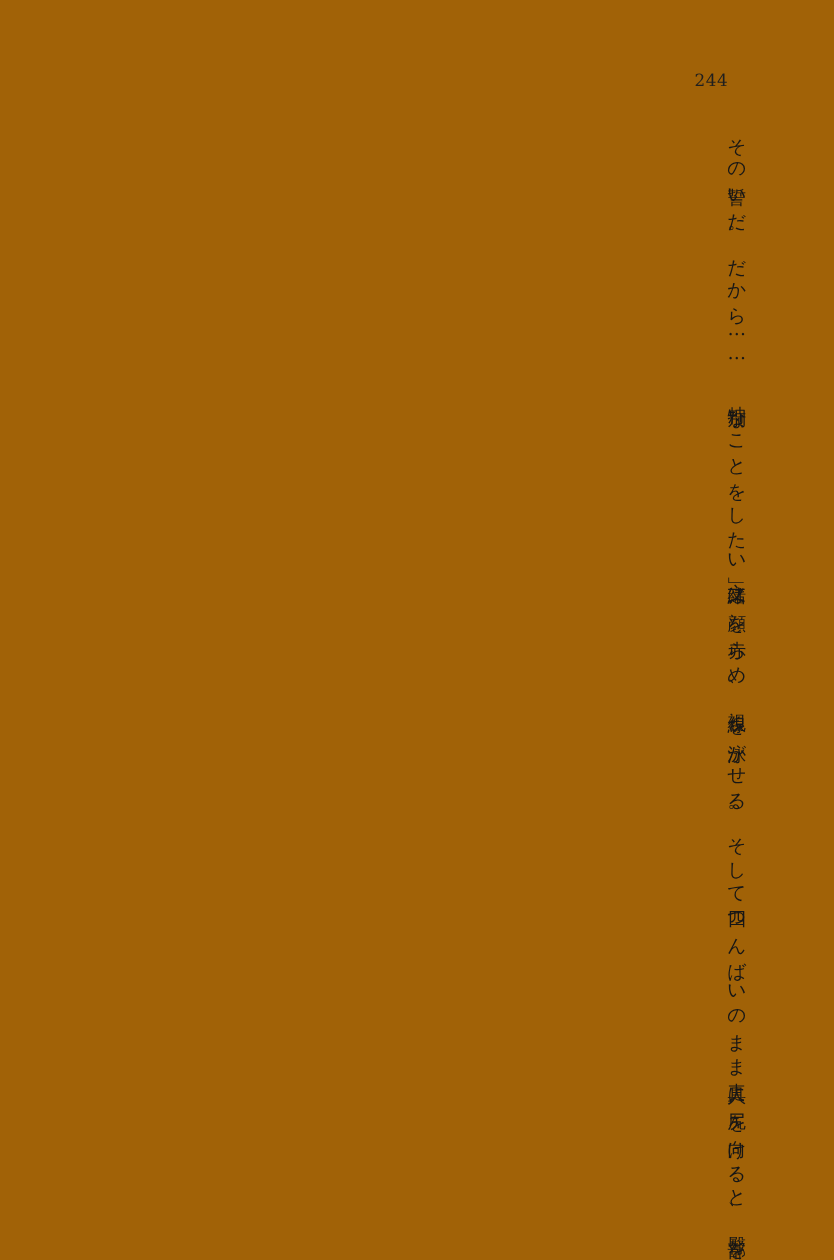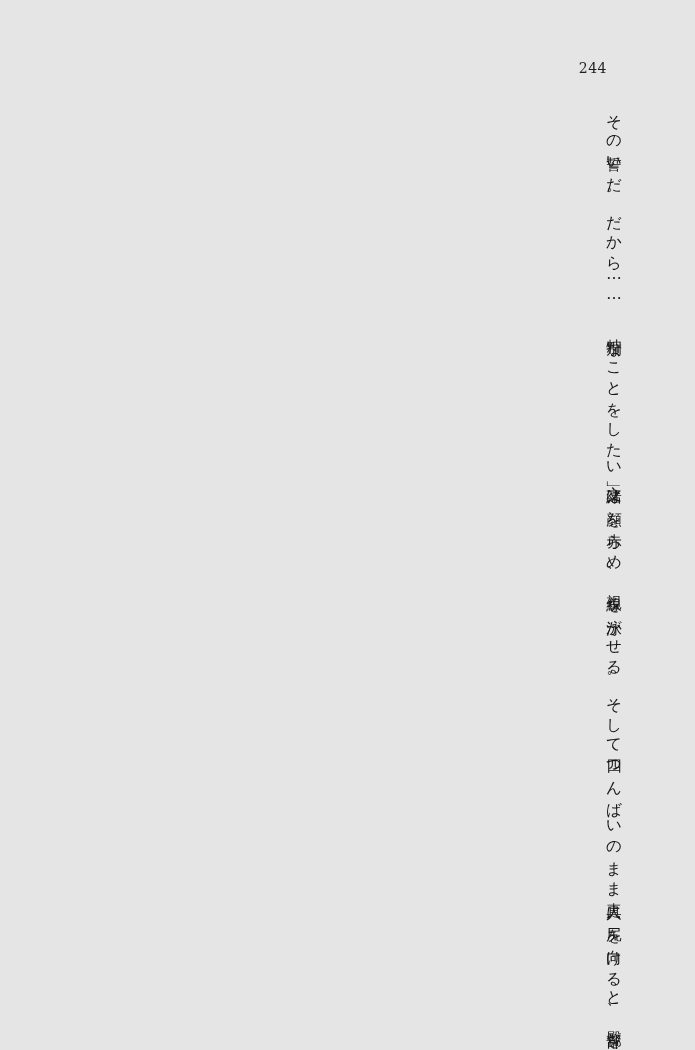--- a/index.html
+++ b/index.html
@@ -15,21 +15,21 @@
     color: #1a1a1a;
     overflow: hidden;
   }
 
   #page {
     position: absolute;
     top: 0;
     left: 0;
     width: 695px;
     height: 1050px;
-    background: #e5e5e5;
+    background: #a16207;
   }
 
   
   #page-number {
     position: absolute;
     top: 60px;
     right: 88px;
     font-size: 14px;
     letter-spacing: 0.5px;
     color: #1f1f1f;

